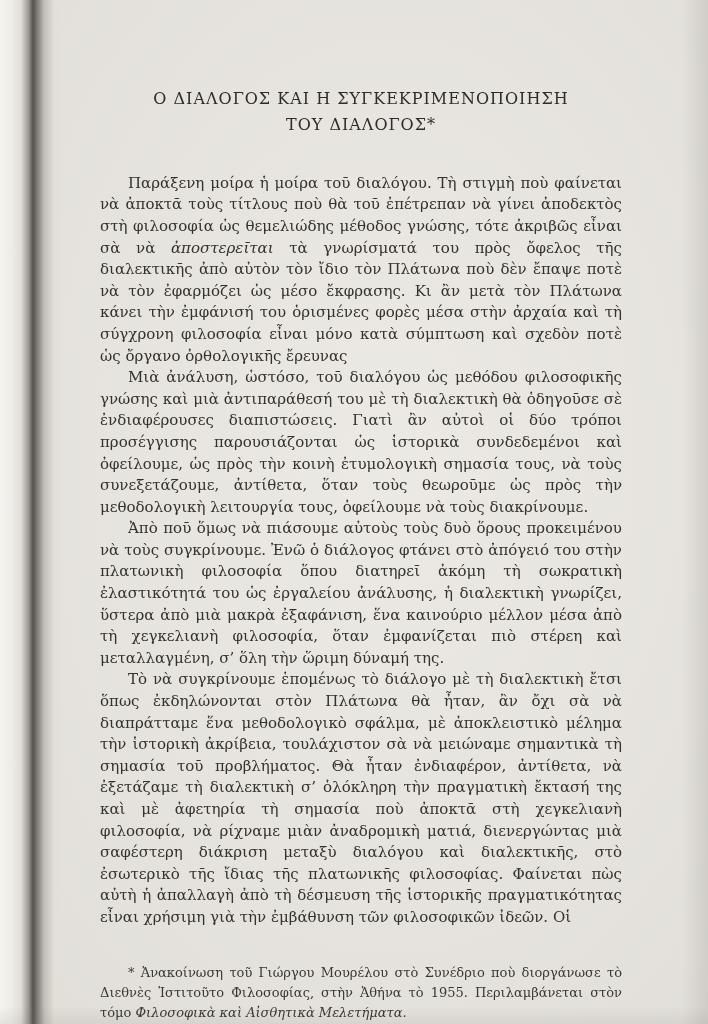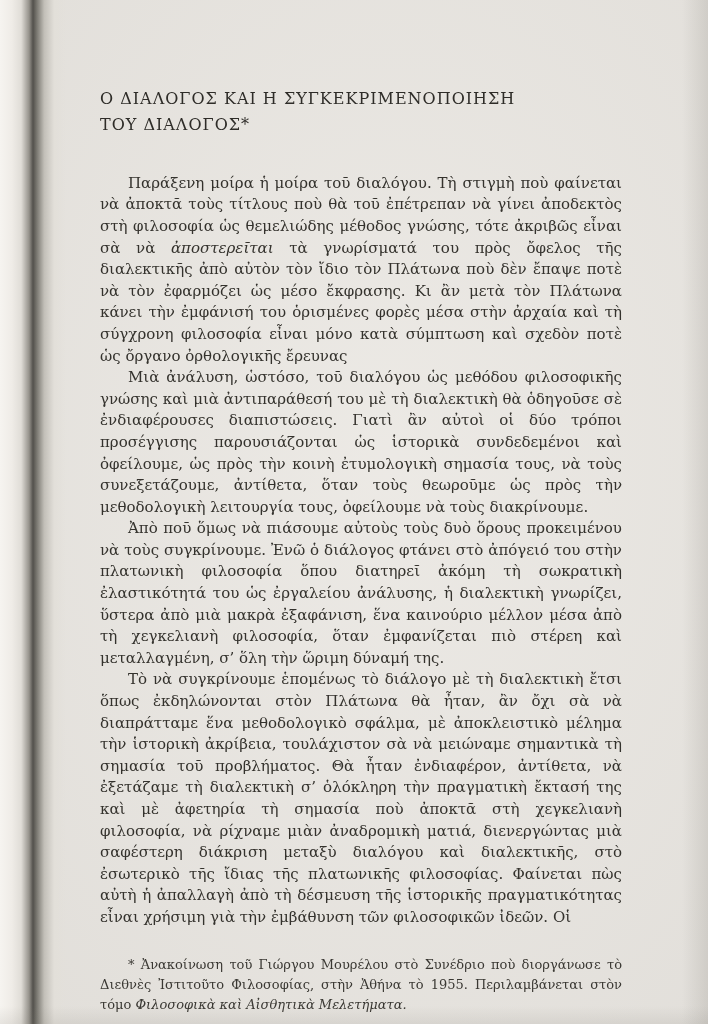--- a/index.html
+++ b/index.html
@@ -56,20 +56,21 @@
   }
   .content {
     position: absolute;
     left: 100px;
     top: 86px;
     width: 522px;
     color: #34322d;
   }
   .title {
     margin: 0 0 34px 0;
+    text-align: center;
     font-size: 16px;
     font-weight: normal;
     letter-spacing: 1px;
     line-height: 1.65;
     color: #2e2c28;
   }
   .title .title-line {
     display: block;
   }
   .body-p {
@@ -77,21 +78,21 @@
     font-size: 15px;
     line-height: 21.6px;
     text-align: justify;
     text-indent: 28px;
     color: #34322d;
   }
   .em {
     font-style: italic;
   }
   .footnote {
-    margin-top: 26px;
+    margin-top: 34px;
     font-size: 13px;
     line-height: 20px;
     text-align: justify;
     text-indent: 28px;
     color: #3a3833;
   }
 </style>
 </head>
 <body>
 

